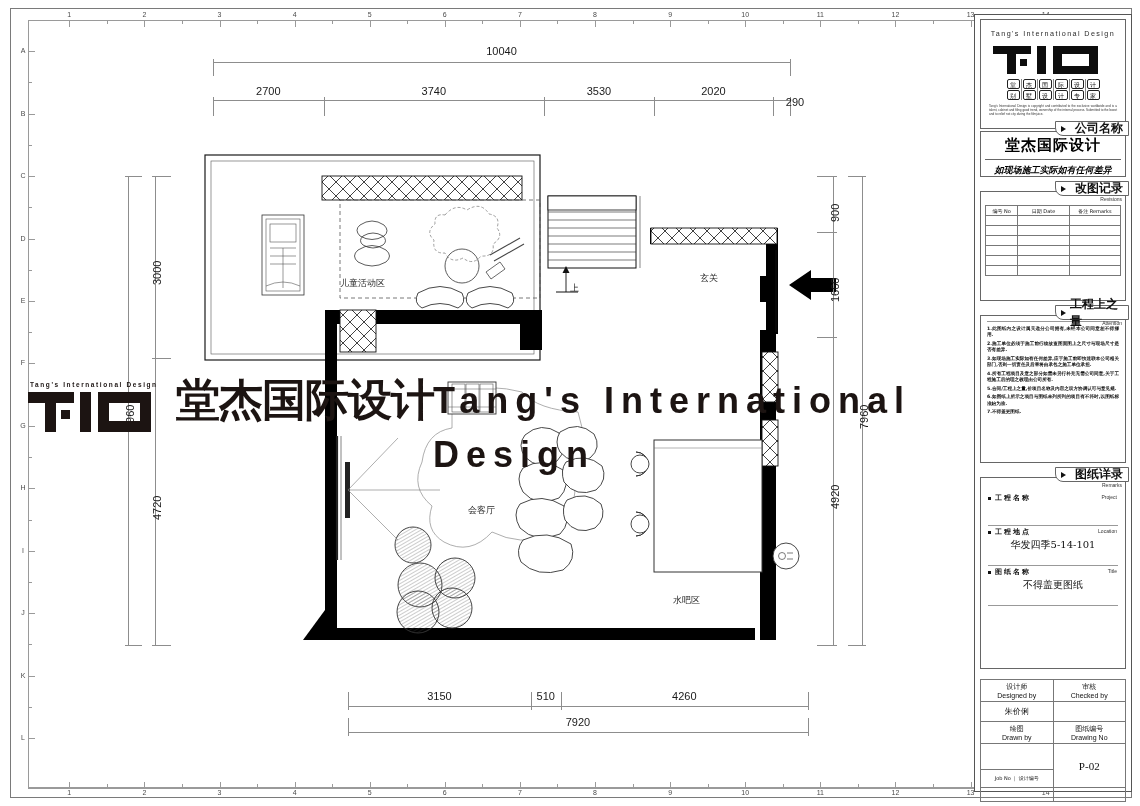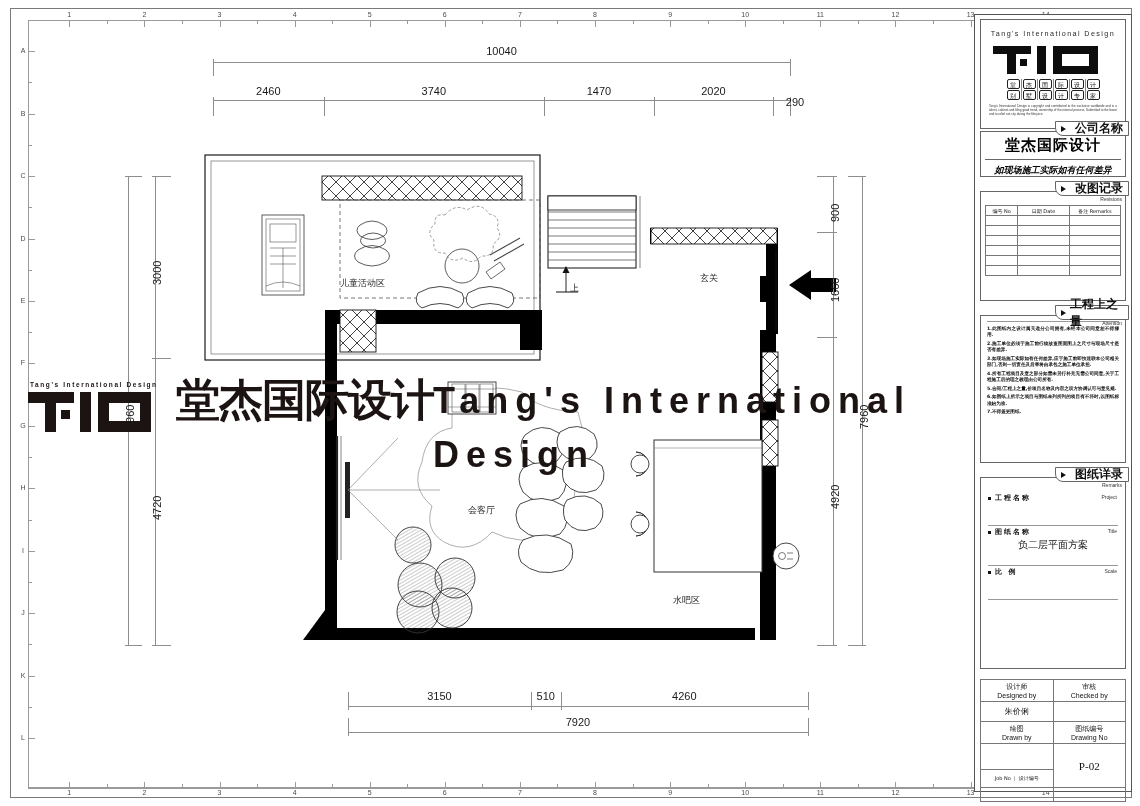--- a/index.html
+++ b/index.html
@@ -587,23 +587,23 @@
       <div class="dim-tick" style="left: 323.69px; top: 97px;"></div>
       <div class="dim-line dim-v" style="left: 323.69px; top: 100px; height: 16px;"></div>
       <div class="dim-tick" style="left: 543.892px; top: 97px;"></div>
       <div class="dim-line dim-v" style="left: 543.892px; top: 100px; height: 16px;"></div>
       <div class="dim-tick" style="left: 653.993px; top: 97px;"></div>
       <div class="dim-line dim-v" style="left: 653.993px; top: 100px; height: 16px;"></div>
       <div class="dim-tick" style="left: 772.926px; top: 97px;"></div>
       <div class="dim-line dim-v" style="left: 772.926px; top: 100px; height: 16px;"></div>
       <div class="dim-tick" style="left: 790px; top: 97px;"></div>
       <div class="dim-line dim-v" style="left: 790px; top: 100px; height: 16px;"></div>
-      <div class="dim-text" style="left: 213px; top: 85px; width: 110.69px;">2460</div>
+      <div class="dim-text" style="left: 213px; top: 85px; width: 110.69px;">2700</div>
       <div class="dim-text" style="left: 323.69px; top: 85px; width: 220.202px;">3740</div>
-      <div class="dim-text" style="left: 543.892px; top: 85px; width: 110.101px;">1470</div>
+      <div class="dim-text" style="left: 543.892px; top: 85px; width: 110.101px;">3530</div>
       <div class="dim-text" style="left: 653.993px; top: 85px; width: 118.933px;">2020</div>
       <div class="dim-text" style="left: 780px; top: 96px; width: 30px;">290</div>
       <div class="dim-line dim-h" style="left: 348px; top: 706px; width: 460px;"></div>
       <div class="dim-tick" style="left: 348px; top: 703px;"></div>
       <div class="dim-line dim-v" style="left: 348px; top: 692px; height: 14px;"></div>
       <div class="dim-tick" style="left: 530.955px; top: 703px;"></div>
       <div class="dim-line dim-v" style="left: 530.955px; top: 692px; height: 14px;"></div>
       <div class="dim-tick" style="left: 560.576px; top: 703px;"></div>
       <div class="dim-line dim-v" style="left: 560.576px; top: 692px; height: 14px;"></div>
       <div class="dim-tick" style="left: 808px; top: 703px;"></div>
@@ -821,29 +821,29 @@
     <div class="tb-panel" style="top:462px; height:192px; padding-top:14px;">
       <div id="info-host">
           <div class="info-row">
             <span class="info-bullet"></span>
             <span class="info-cn">工程名称</span>
             <span class="info-en">Project</span>
             <span class="info-val"></span>
           </div>
           <div class="info-row tall">
             <span class="info-bullet"></span>
+            <span class="info-cn">工程地点</span>
+            <span class="info-en">Location</span>
+            <span class="info-val">华发四季5-14-101</span>
+          </div>
+          <div class="info-row tall">
+            <span class="info-bullet"></span>
             <span class="info-cn">图纸名称</span>
             <span class="info-en">Title</span>
-            <span class="info-val">负二层平面方案</span>
-          </div>
-          <div class="info-row">
-            <span class="info-bullet"></span>
-            <span class="info-cn">比  例</span>
-            <span class="info-en">Scale</span>
-            <span class="info-val"></span>
+            <span class="info-val">不得盖更图纸</span>
           </div>
         </div>
     </div>
 
     <div style="position:absolute; top:664px; left:0; right:0;">
       <table class="bot-table">
         <tbody>
             <tr>
           <td style="height:22px; width:50%;">
             <span class="bt-cn">设计师</span>

